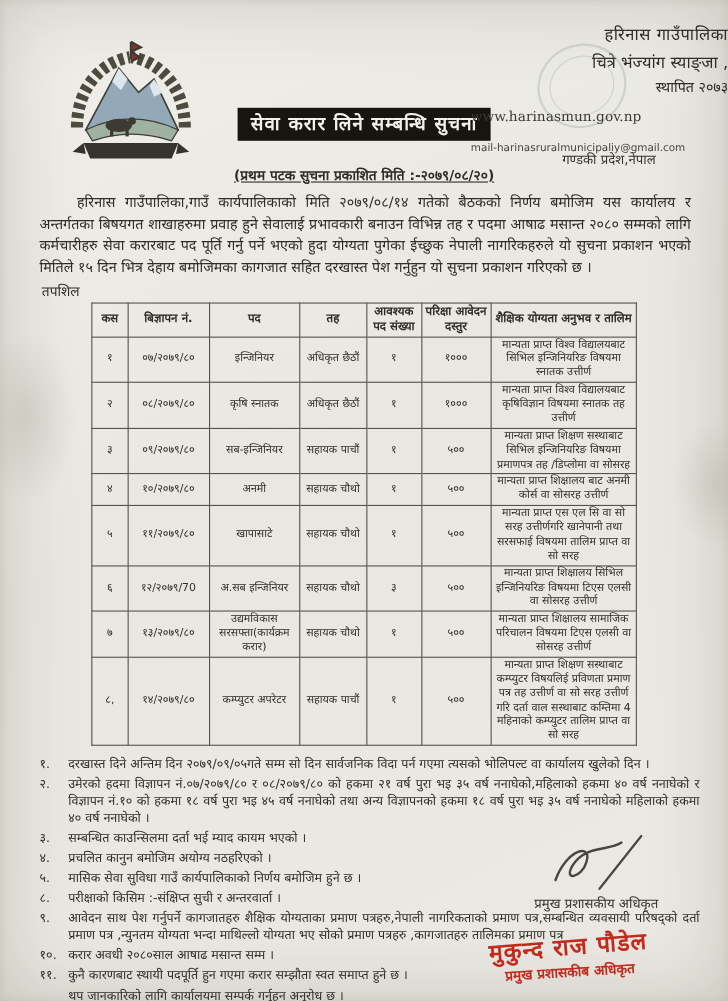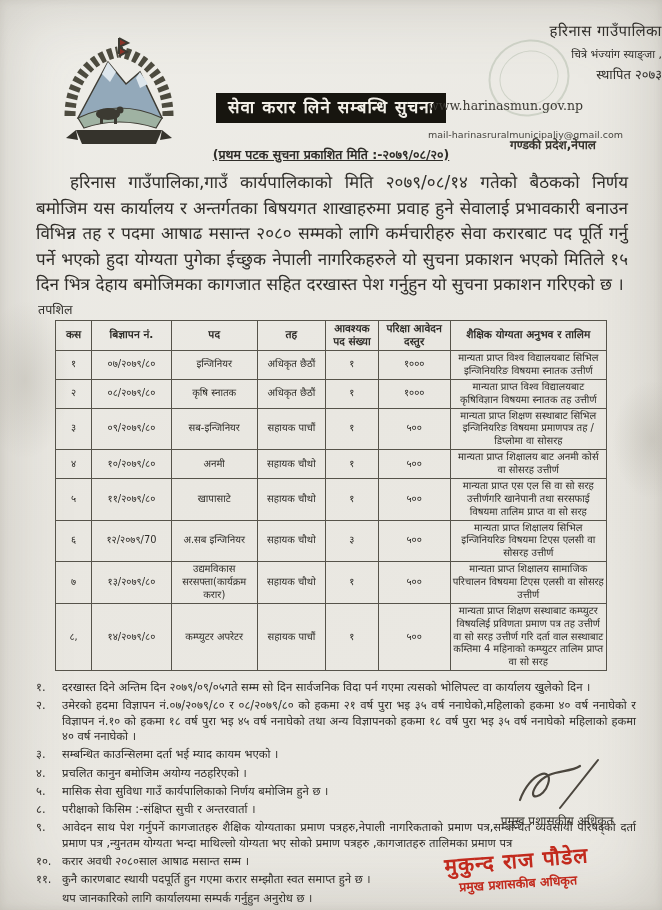--- a/index.html
+++ b/index.html
@@ -10,63 +10,63 @@
     background:linear-gradient(155deg,#efeee9 0%,#e9e7e1 45%,#ebe9e3 100%);
     box-shadow:inset 0 0 70px rgba(110,105,90,.28), inset 0 0 8px rgba(120,115,100,.15);
     font-family:"DejaVu Sans",sans-serif;
     color:#2f2d29;
     overflow:hidden;
   }
   
   .hdr-center{text-align:right;padding-top:20px;}
   .hdr-muni{font-size:15px;letter-spacing:.5px;}
   .hdr-office{font-size:23px;font-weight:bold;margin-top:6px;letter-spacing:1px;}
-  .hdr-addr{font-size:11px;margin-top:6px;margin-left:42px;}
+  .hdr-addr{font-size:15px;margin-top:6px;margin-left:42px;}
   .hdr-est{font-size:13px;margin-top:4px;}
   .emblem{position:absolute;left:56px;top:32px;width:126px;height:128px;}
   .contact{position:absolute;right:34px;top:98px;width:200px;}
   .contact .web{font-size:12.5px;font-family:"DejaVu Serif",serif;color:#3c3a34;}
   .contact .mail{font-size:9.5px;margin-top:16px;color:#46443e;}
-  .province{position:absolute;right:66px;top:136px;font-size:12px;font-weight:bold;color:#35332d;}
+  .province{position:absolute;right:66px;top:136px;font-size:12px;font-weight:normal;color:#35332d;}
   .round-stamp{
     position:absolute;right:92px;top:40px;width:78px;height:72px;
     border:2px solid #93a38c;border-radius:50%;
     opacity:.32;transform:rotate(-24deg);
     display:flex;align-items:center;justify-content:center;
   }
   .round-stamp .inner{width:58px;height:52px;border:1px solid #93a38c;border-radius:50%;}
   
   .band{
     width:fit-content;margin:10px auto 0;
     background:#17150f;color:#f3f0e8;
     font-size:17px;font-weight:bold;letter-spacing:1px;
     padding:2px 12px 5px;
   }
   .pub{ text-align:center;font-size:12.5px;font-weight:bold;text-decoration:underline;margin-top:23px;}
   
   .bodytext{
-    margin:7px 34px 0 36px;font-size:17px;line-height:1.5;
+    margin:7px 34px 0 36px;font-size:13px;line-height:1.5;
     text-align:justify;text-indent:34px;
   }
   .tapasil{margin:3px 0 2px 38px;font-size:12.5px;}
   
-  table.vac{border-collapse:collapse;margin:1px auto 0;width:552px;font-size:9.9px;}
+  table.vac{border-collapse:collapse;margin:1px auto 0;width:496px;font-size:9.9px;}
   table.vac th,table.vac td{
     border:1px solid #56534a;padding:1px 2px;text-align:center;vertical-align:middle;
     line-height:1.3;
   }
   table.vac th{font-weight:bold;font-size:10.6px;}
   
   .notes{margin:9px 26px 0 36px;font-size:11.4px;line-height:1.34;}
   .note-item{display:flex;margin-bottom:3px;}
   .note-item .num{flex:0 0 26px;}
   .note-item .txt{flex:1;text-align:justify;}
   .final-note{margin:2px 26px 0 36px;font-size:11.4px;}
   
-  .sig{position:absolute;right:40px;top:758px;width:130px;text-align:center;}
+  .sig{position:absolute;right:55px;top:758px;width:130px;text-align:center;}
   .sig svg{display:block;margin:0 auto;}
   .sig-title{font-size:12px;margin-top:2px;color:#35332d;}
   .red-stamp{
     position:absolute;left:392px;top:846px;width:250px;
     transform:rotate(-4.5deg);color:#c22a1d;text-align:center;
   }
   .red-name{font-size:21px;font-weight:bold;letter-spacing:1px;}
   .red-title{font-size:12.5px;font-weight:bold;margin-top:1px;transform:rotate(1deg);}
   
   .smudge{position:absolute;border-radius:50%;background:radial-gradient(rgba(120,115,100,.18),rgba(120,115,100,0) 70%);}

